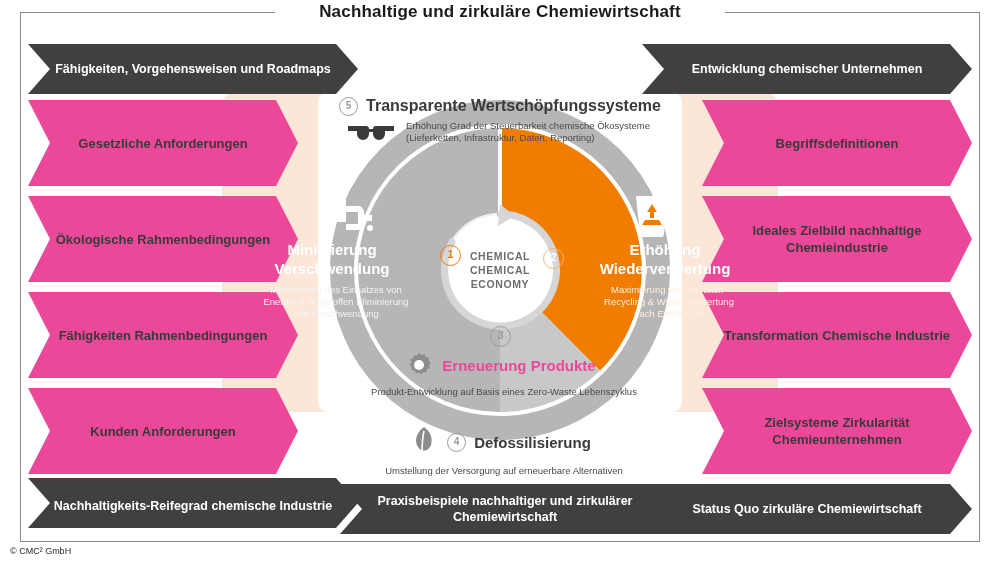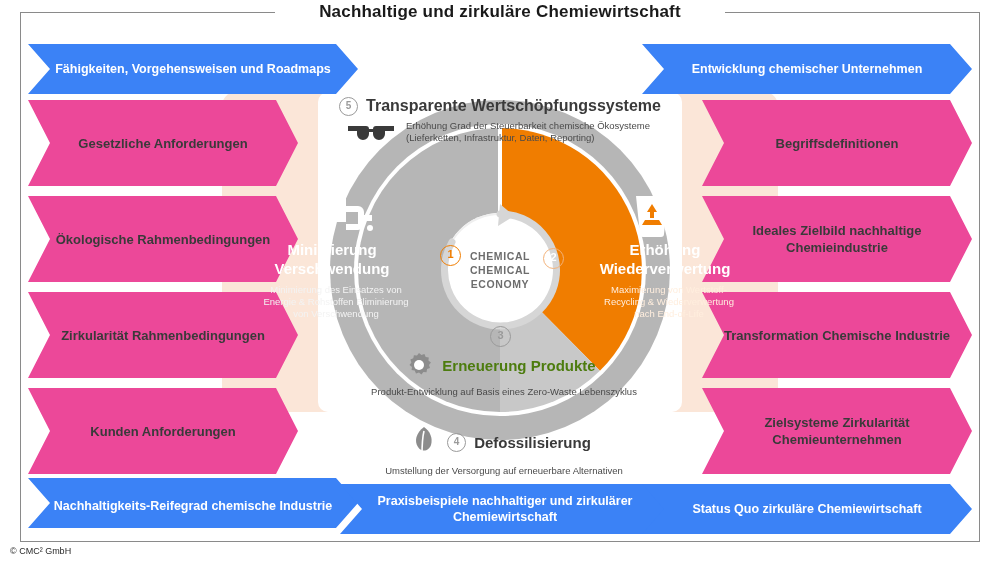--- a/index.html
+++ b/index.html
@@ -62,21 +62,21 @@
     position: absolute;
     display: flex;
     align-items: center;
     justify-content: center;
     text-align: center;
     color: #ffffff;
     font-weight: bold;
     font-size: 12.5px;
     line-height: 16px;
   }
-  .chev.dark { background: #3b82f6; }
+  .chev.dark { background: #404040; }
   .chev.top-left {
     left: 28px; top: 44px; width: 330px; height: 50px;
     clip-path: polygon(0 0, 308px 0, 330px 25px, 308px 50px, 0 50px, 22px 25px);
   }
   .chev.top-right {
     right: 28px; top: 44px; width: 330px; height: 50px;
     clip-path: polygon(0 0, 308px 0, 330px 25px, 308px 50px, 0 50px, 22px 25px);
   }
   .chev.bot-left {
     left: 28px; bottom: 28px; width: 330px; height: 56px;
@@ -214,21 +214,21 @@
   }
   .quad.left { left: 252px; top: 240px; width: 160px; color: #ffffff; }
   .quad.left h3 { color: #ffffff; }
   .quad.left p { color: #f3f3f3; }
 
   .quad.right { left: 585px; top: 240px; width: 160px; color: #ffffff; }
   .quad.right h3 { color: #ffffff; }
   .quad.right p { color: #ffeede; }
 
   .quad.bottom { left: 300px; top: 350px; width: 400px; }
-  .quad.bottom h3 { color: #4d7c0f; font-size: 15px; }
+  .quad.bottom h3 { color: #ec4899; font-size: 15px; }
   .quad.bottom p { color: #4a4a4a; font-size: 9.5px; }
 
   .quad.defos { left: 300px; top: 425px; width: 400px; }
   .quad.defos h3 { color: #3a3a3a; font-size: 15px; }
   .quad.defos p { color: #4a4a4a; font-size: 9.5px; }
 
   .numbadge {
     display: inline-block;
     width: 17px; height: 17px;
     border-radius: 50%;
@@ -318,21 +318,21 @@
   </div>
 
   <div class="side-col left">
     <div class="side-chev s0">
       <span>Gesetzliche Anforderungen</span>
     </div>
     <div class="side-chev s1">
       <span>Ökologische Rahmenbedingungen</span>
     </div>
     <div class="side-chev s2">
-      <span>Zirkularität Rahmenbedingungen</span>
+      <span>Fähigkeiten Rahmenbedingungen</span>
     </div>
     <div class="side-chev s3">
       <span>Kunden Anforderungen</span>
     </div>
   </div>
 
   <div class="side-col right">
     <div class="side-chev s0">
       <span>Begriffsdefinitionen</span>
     </div>

